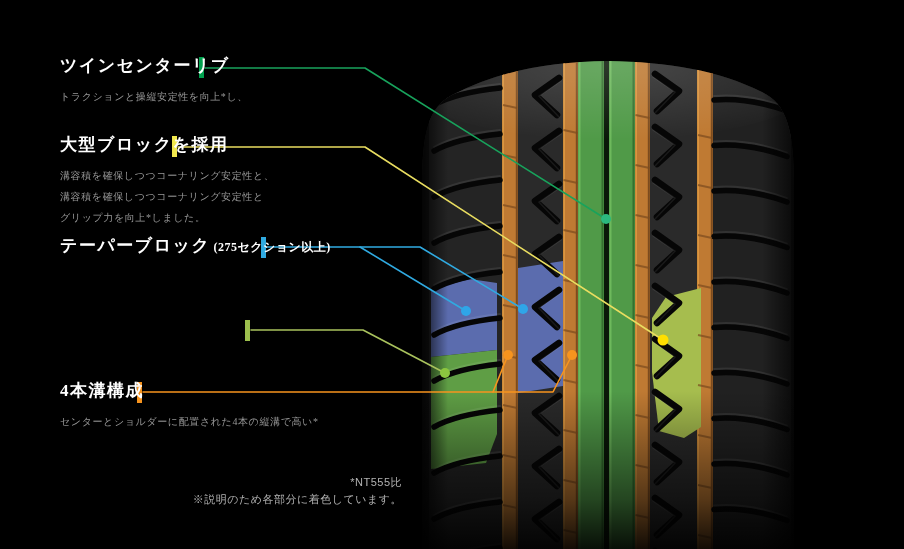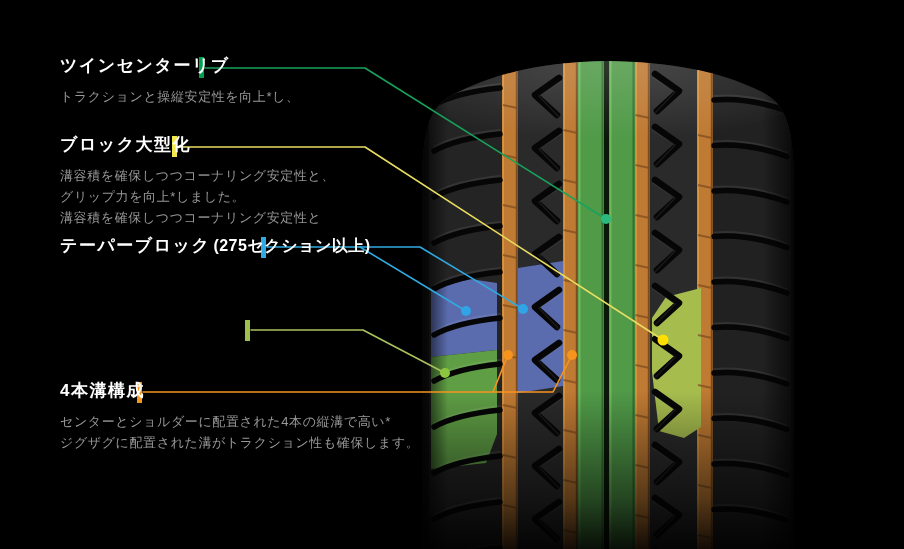--- a/index.html
+++ b/index.html
@@ -1,29 +1,29 @@
 <!DOCTYPE html>
 <html style="--groove_orange: #bf7a33; --groove_hi: #d9953f; --groove_dark: #7c4b1e; --rib_green: #509a48; --rib_green_light: #6db95c; --rib_green_dark: #35702f; --block_blue: #5b6cae; --shoulder_green: #5f9e45; --taper_green: #a6bd4e; --f1_marker_color: #00a14e; --f1_line_color: #18a35c; --f1_dot_color: #2cb97e; --f2_marker_color: #f2e84e; --f2_line_color: #e9dd60; --f2_dot_color: #ffdf00; --f3_marker_color: #30aae1; --f3_line_color: #30aae1; --f3_dot_color: #2fa5e8; --f4_marker_color: #9cbf4d; --f4_line_color: #a9c25d; --f4_dot_color: #8cc63f; --f5_marker_color: #f7941e; --f5_line_color: #f7941e; --f5_dot_color: #f7941e;"><head>
 <meta charset="utf-8">
 <style>
   html,body{margin:0;padding:0;background:#000;}
   #canvas{
     position:relative;width:904px;height:549px;background:#000;
     overflow:hidden;font-family:"Liberation Sans",sans-serif;
   }
   #tire-svg{position:absolute;left:0;top:0;}
-  .feature{position:absolute;left:60px;}
+  .feature{position:absolute;left:60px;font-family:Liberation Serif, serif;}
   .feature-title{
     margin:0;color:#ffffff;font-size:17px;font-weight:bold;
     letter-spacing:1.5px;line-height:23px;white-space:nowrap;
   }
-  .feature-title .suffix{font-size:16px;letter-spacing:0.5px;margin-left:3px;}
+  .feature-title .suffix{font-size:12px;letter-spacing:0.5px;margin-left:3px;}
   .feature-desc{margin:9px 0 0 0;}
   .feature-desc .line{
-    display:block;color:#989898;font-size:13px;line-height:21px;
+    display:block;color:#989898;font-size:10px;line-height:21px;
     letter-spacing:0.6px;white-space:nowrap;
   }
   .footnotes{
     position:absolute;top:474px;left:60px;width:342px;text-align:right;
     color:#b2b2b2;font-size:11px;line-height:17px;letter-spacing:0.5px;
   }
   
   .marker-f1{fill:var(--f1_marker_color)} .marker-f2{fill:var(--f2_marker_color)}
   .marker-f3{fill:var(--f3_marker_color)} .marker-f4{fill:var(--f4_marker_color)}
   .marker-f5{fill:var(--f5_marker_color)}
@@ -270,37 +270,40 @@
   </svg>
 
   <div class="feature" style="top:54px">
     <h2 class="feature-title"><span>ツインセンターリブ</span></h2>
     <p class="feature-desc">
       <span class="line">トラクションと操縦安定性を向上*し、</span>
     </p>
   </div>
 
   <div class="feature" style="top:133px">
-    <h2 class="feature-title"><span>ブロック大型化</span></h2>
+    <h2 class="feature-title"><span>大型ブロックを採用</span></h2>
     <p class="feature-desc">
       <span class="line">溝容積を確保しつつコーナリング安定性と、</span>
+      <span class="line">溝容積を確保しつつコーナリング安定性と</span>
       <span class="line">グリップ力を向上*しました。</span>
-      <span class="line">溝容積を確保しつつコーナリング安定性と</span>
     </p>
   </div>
 
   <div class="feature" style="top:234px">
     <h2 class="feature-title"><span>テーパーブロック</span><span class="suffix">(275セクション以上)</span></h2>
     <p class="feature-desc">
     </p>
   </div>
 
 
   <div class="feature" style="top:379px">
     <h2 class="feature-title"><span>4本溝構成</span></h2>
     <p class="feature-desc">
       <span class="line">センターとショルダーに配置された4本の縦溝で高い*</span>
-      <span class="line">ジグザグに配置された溝がトラクション性も確保します。</span>
     </p>
   </div>
 
+  <div class="footnotes">
+    <div>*NT555比</div>
+    <div>※説明のため各部分に着色しています。</div>
+  </div>
 
 </div>
 
 </body></html>

